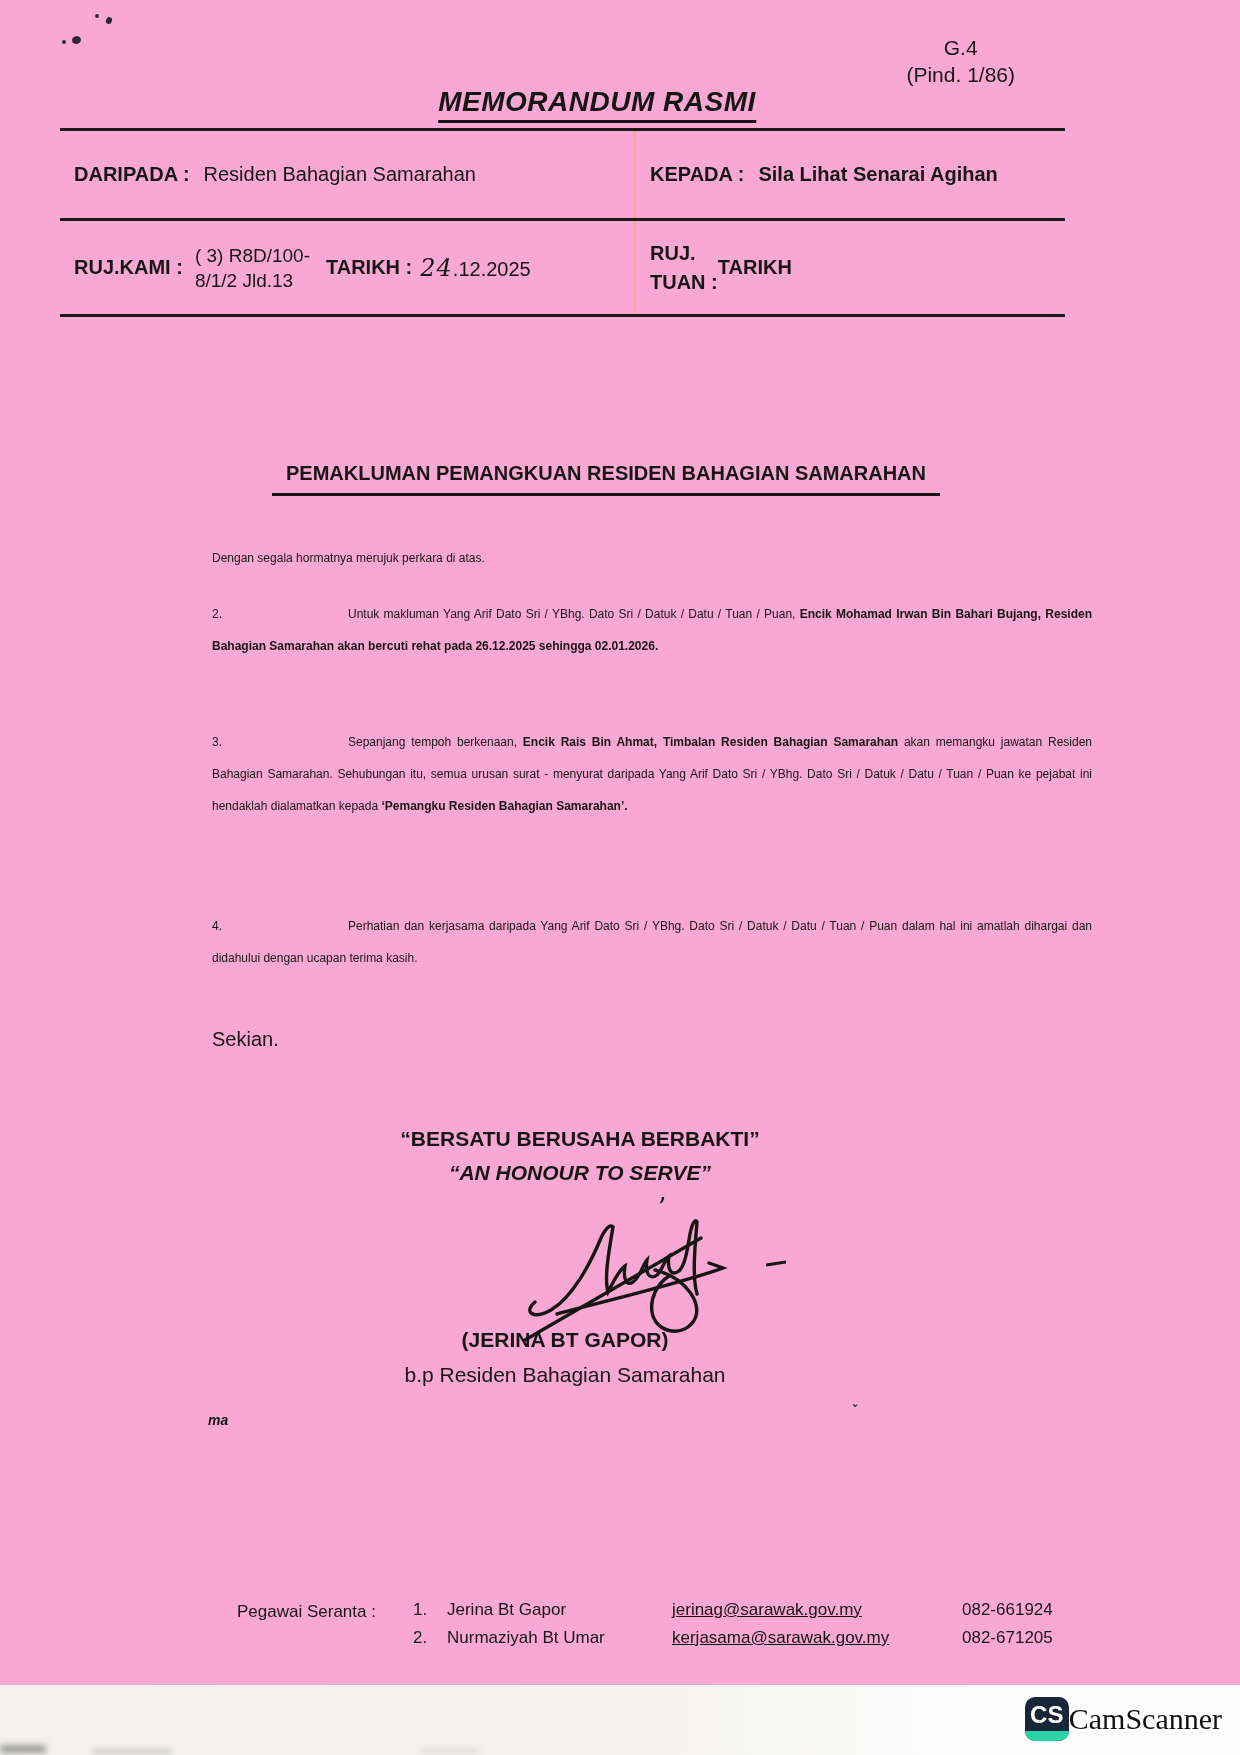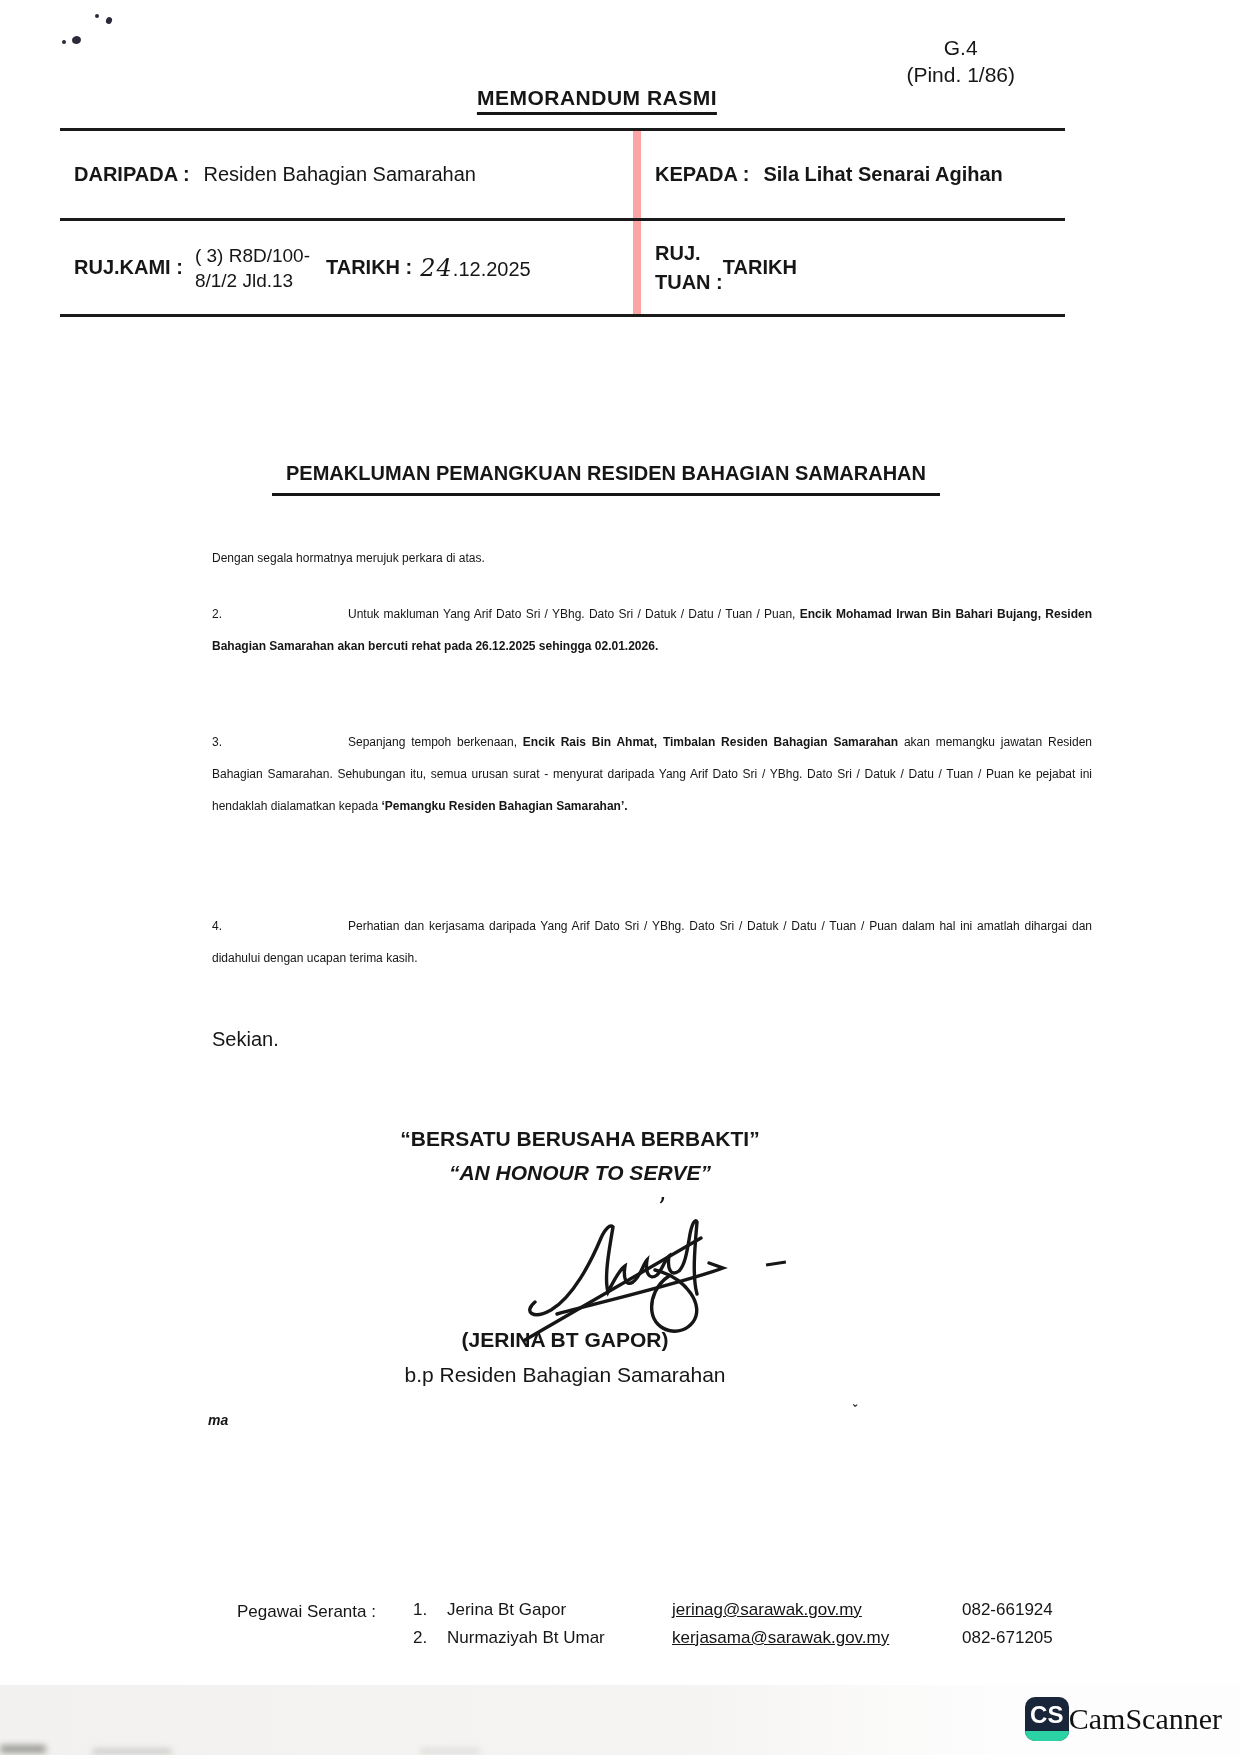--- a/index.html
+++ b/index.html
@@ -1,34 +1,34 @@
 <!DOCTYPE html>
 <html><head>
 <meta charset="utf-8">
 <style>
   html,body{margin:0;padding:0;background:#888;}
   .page{
     position:relative;width:1240px;height:1755px;margin:0 auto;
-    background:#ffffff;color:#161616;
+    background:#f9a8d4;color:#161616;
     font-family:"Liberation Sans", sans-serif;
     overflow:hidden;
   }
   
   .form-code{position:absolute;top:34px;right:225px;text-align:center;font-size:21px;line-height:27px;}
   .doc-title{
     position:absolute;top:86px;left:597px;transform:translateX(-50%);
-    font-size:21px;font-weight:bold;letter-spacing:.5px;
-    border-bottom:3px solid #161616;padding-bottom:2px;white-space:nowrap;
+    font-size:28px;font-weight:bold;letter-spacing:.5px;
+    border-bottom:3px solid #161616;padding-bottom:2px;white-space:nowrap;font-style:italic;
   }
   
   .memo-table{position:absolute;left:60px;top:128px;width:1005px;border-bottom:3px solid #1a1a1a;}
   .memo-row{display:flex;border-top:3px solid #1a1a1a;}
   .memo-cell{box-sizing:border-box;padding:0 14px;display:flex;align-items:center;}
   .cell-left{width:573px;}
-  .cell-right{width:432px;border-left:8px solid #fca5a5;}
+  .cell-right{width:432px;border-left:3px solid #fca5a5;}
   .row-1 .memo-cell{height:87px;}
   .row-2 .memo-cell{height:87px;}
   .row-3 .memo-cell{height:93px;}
   .lbl{font-weight:bold;font-size:20px;white-space:nowrap;}
   .val{font-size:20px;margin-left:14px;white-space:nowrap;}
   .val-bold{font-weight:bold;}
   .val-bi{font-weight:bold;font-style:italic;}
   .stack{display:flex;flex-direction:column;justify-content:center;line-height:29px;}
   .ref-block{font-size:19px;line-height:25px;margin-left:12px;white-space:nowrap;}
   .tarikh-lbl{margin-left:16px;}

